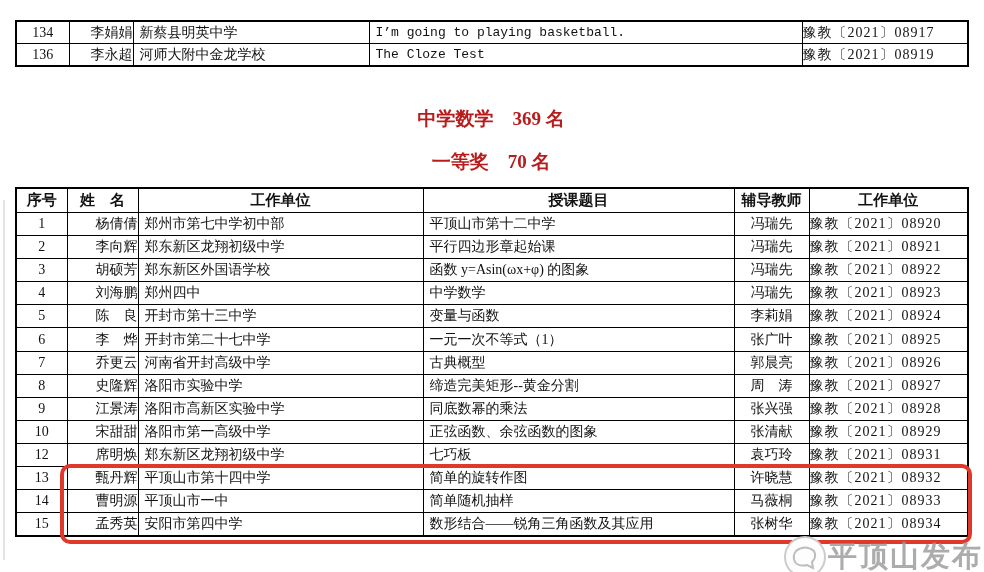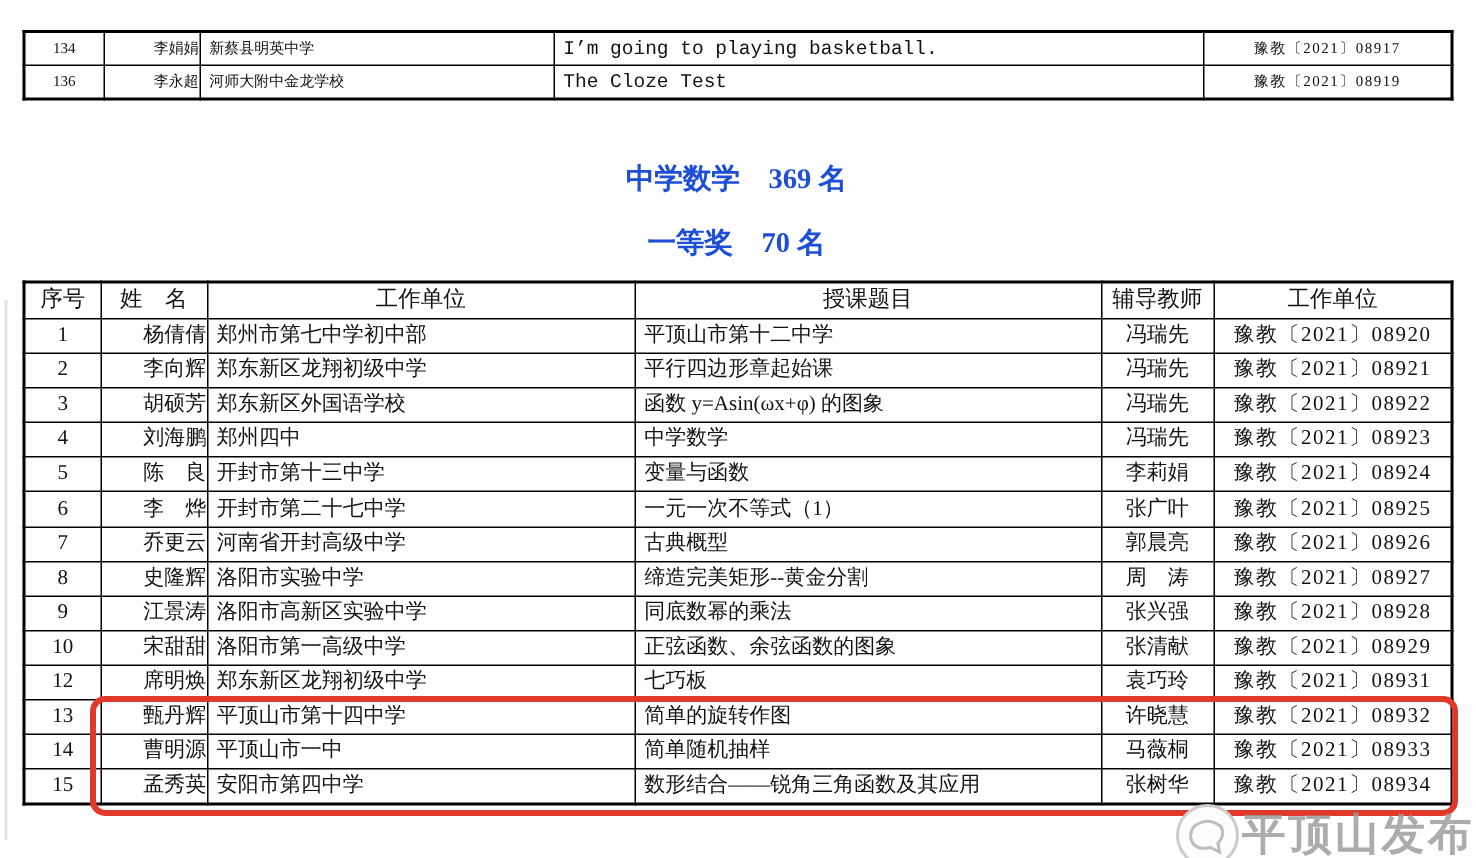--- a/index.html
+++ b/index.html
@@ -7,38 +7,38 @@
     width:984px; height:572px; position:relative; overflow:hidden;
     background:#ffffff; color:#121212;
     font-family:"Liberation Serif","DejaVu Serif",serif;
   }
   table { border-collapse:collapse; table-layout:fixed; background:#fff; }
   .tbl { position:absolute; border:2px solid #000; }
   .tbl td, .tbl th { border:1px solid #000; overflow:hidden; white-space:nowrap; padding:0; }
 
   
   .top-table { left:15px; top:20px; width:952px; }
-  .top-table td { height:21px; font-size:10px; line-height:21px; }
+  .top-table td { height:21px; font-size:14px; line-height:21px; }
 
   
   .main-table { left:15px; top:187px; width:952px; }
-  .main-table th { height:23px; font-size:15px; line-height:23px; font-weight:normal; text-align:center; }
+  .main-table th { height:23px; font-size:15px; line-height:23px; font-weight:bold; text-align:center; }
   .main-table td { height:22.1px; font-size:14px; line-height:22px; }
 
   .cell-num   { text-align:center; }
   .cell-name  { text-align:right; padding-left:10px !important; }
   .cell-school{ text-align:left; padding-left:6px !important; }
   .cell-topic { text-align:left; padding-left:6px !important;margin-top:32px; }
   .cell-tutor { text-align:center; }
-  .cell-cert  { text-align:center; letter-spacing:1px; }
+  .cell-cert  { text-align:left; letter-spacing:1px; }
   .top-table .cell-topic { font-family:"Liberation Mono","DejaVu Sans Mono",monospace; font-size:13px; }
 
   .section-title {
     position:absolute; left:15px; width:952px; text-align:center;
-    font-weight:bold; font-size:19px; color:#1d4ed8;
+    font-weight:bold; font-size:19px; color:#b91c1c;
   }
   .title-subject { top:106px; }
   .title-award   { top:149px; }
 
   .highlight-box {
     position:absolute; left:60px; top:464px; width:912px; height:80px;
     border:4px solid #e0392c; border-radius:10px; box-sizing:border-box;
     z-index:5; pointer-events:none;
   }
 

